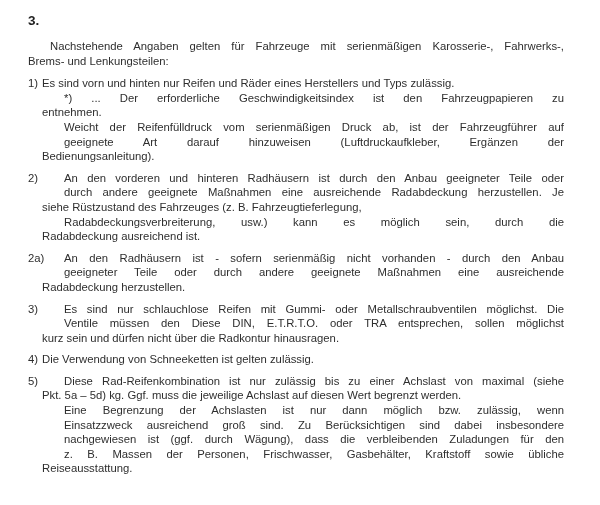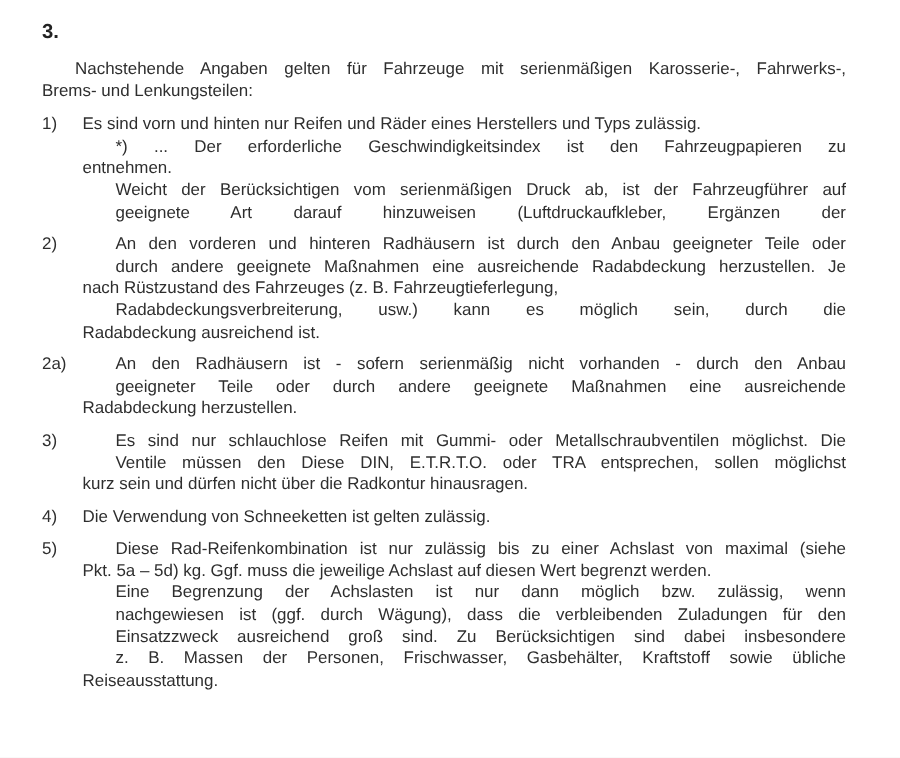--- a/index.html
+++ b/index.html
@@ -37,21 +37,21 @@
     margin: 0 0 7px 0;
   }
   .item .label {
     position: absolute;
     left: 0;
     top: 0;
     height: 14.6px;
     line-height: 14.6px;
   }
   .item .body {
-    margin-left: 27px;
+    margin-left: 14px;
   }
   .line {
     height: 14.6px;
     line-height: 14.6px;
     overflow: hidden;
   }
   
   .line.j {
     text-align: justify;
     padding-left: 22px;
@@ -74,30 +74,31 @@
       <div class="line j">Nachstehende Angaben gelten für Fahrzeuge mit serienmäßigen Karosserie-, Fahrwerks-,</div>
       <div class="line">Brems- und Lenkungsteilen:</div>
     </div>
   <div id="items">
       <div class="item">
         <span class="label">1)</span>
         <div class="body">
           <div class="line">Es sind vorn und hinten nur Reifen und Räder eines Herstellers und Typs zulässig.</div>
           <div class="line j">*) ... Der erforderliche Geschwindigkeitsindex ist den Fahrzeugpapieren zu</div>
           <div class="line">entnehmen.</div>
-          <div class="line j">Weicht der Berücksichtigen vom serienmäßigen Druck ab, ist der Fahrzeugführer auf</div>
+          <div class="line j">Weicht der Reifenfülldruck vom serienmäßigen Druck ab, ist der Fahrzeugführer auf</div>
           <div class="line j">geeignete Art darauf hinzuweisen (Luftdruckaufkleber, Ergänzen der</div>
+          <div class="line">Bedienungsanleitung).</div>
         </div>
       </div>
       <div class="item">
         <span class="label">2)</span>
         <div class="body">
           <div class="line j">An den vorderen und hinteren Radhäusern ist durch den Anbau geeigneter Teile oder</div>
           <div class="line j">durch andere geeignete Maßnahmen eine ausreichende Radabdeckung herzustellen. Je</div>
-          <div class="line">nach Rüstzustand des Fahrzeuges (z. B. Fahrzeugtieferlegung,</div>
+          <div class="line">siehe Rüstzustand des Fahrzeuges (z. B. Fahrzeugtieferlegung,</div>
           <div class="line j">Radabdeckungsverbreiterung, usw.) kann es möglich sein, durch die</div>
           <div class="line">Radabdeckung ausreichend ist.</div>
         </div>
       </div>
       <div class="item">
         <span class="label">2a)</span>
         <div class="body">
           <div class="line j">An den Radhäusern ist - sofern serienmäßig nicht vorhanden - durch den Anbau</div>
           <div class="line j">geeigneter Teile oder durch andere geeignete Maßnahmen eine ausreichende</div>
           <div class="line">Radabdeckung herzustellen.</div>
@@ -116,20 +117,20 @@
         <div class="body">
           <div class="line">Die Verwendung von Schneeketten ist gelten zulässig.</div>
         </div>
       </div>
       <div class="item">
         <span class="label">5)</span>
         <div class="body">
           <div class="line j">Diese Rad-Reifenkombination ist nur zulässig bis zu einer Achslast von maximal (siehe</div>
           <div class="line">Pkt. 5a – 5d) kg. Ggf. muss die jeweilige Achslast auf diesen Wert begrenzt werden.</div>
           <div class="line j">Eine Begrenzung der Achslasten ist nur dann möglich bzw. zulässig, wenn</div>
+          <div class="line j">Einsatzzweck ausreichend groß sind. Zu Berücksichtigen sind dabei insbesondere</div>
           <div class="line j">nachgewiesen ist (ggf. durch Wägung), dass die verbleibenden Zuladungen für den</div>
-          <div class="line j">Einsatzzweck ausreichend groß sind. Zu Berücksichtigen sind dabei insbesondere</div>
           <div class="line j">z. B. Massen der Personen, Frischwasser, Gasbehälter, Kraftstoff sowie übliche</div>
           <div class="line">Reiseausstattung.</div>
         </div>
       </div>
     </div>
 </div>
 
 </body></html>

